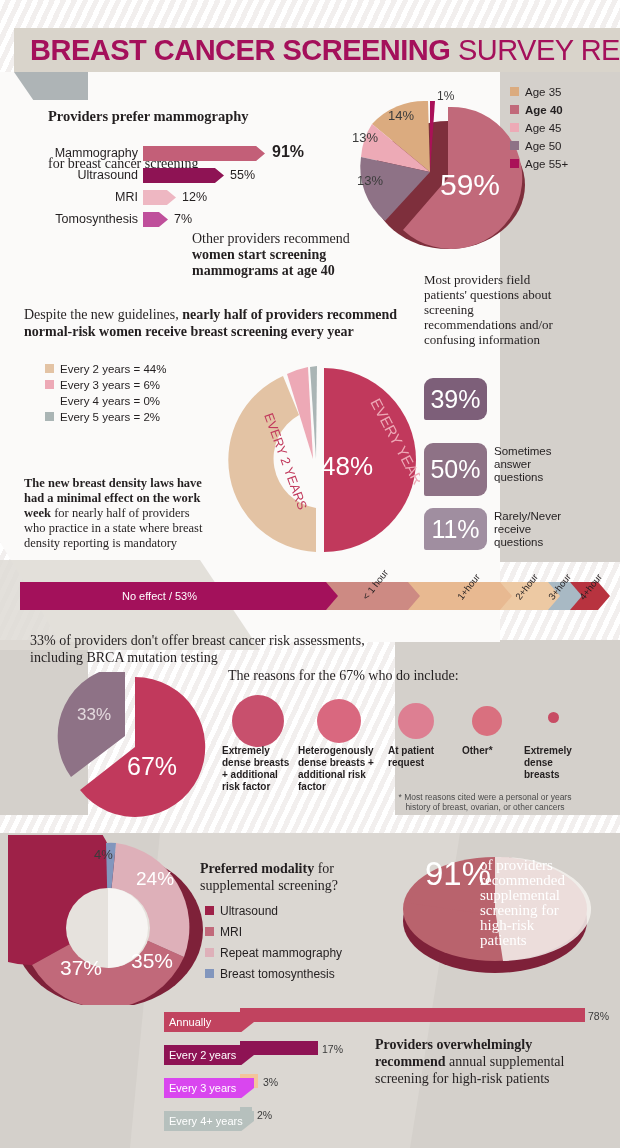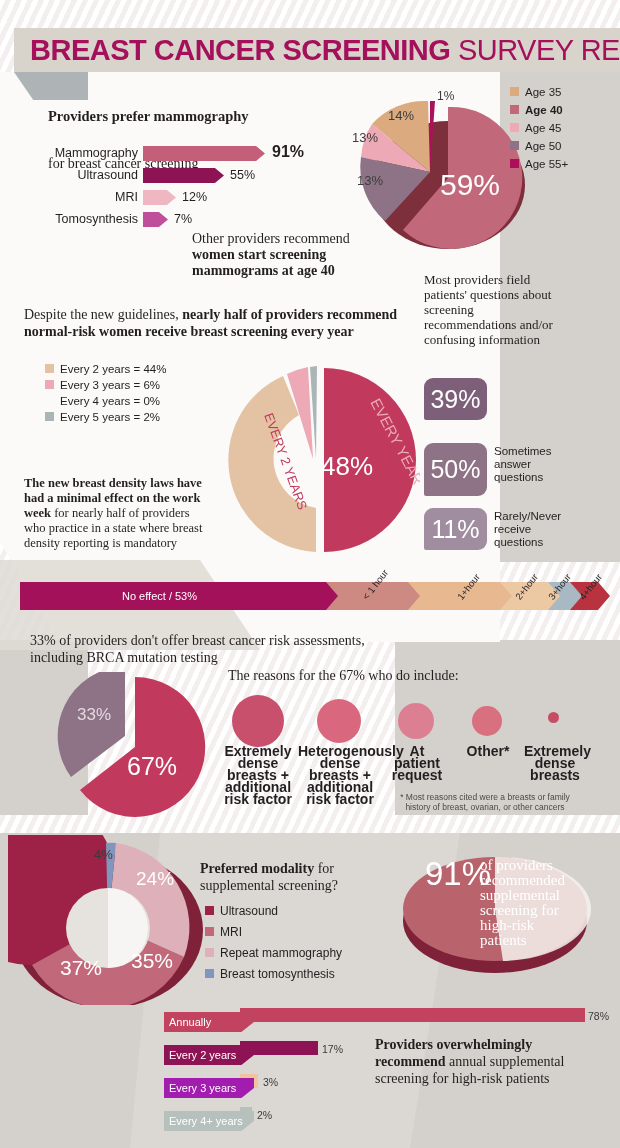--- a/index.html
+++ b/index.html
@@ -88,22 +88,22 @@
   }
   .chev-lab { position: absolute; font-size: 11px; color: #fff; }
   .chev-rot {
     position: absolute; font-size: 9.5px; color: #231f20;
     transform: rotate(-52deg); transform-origin: left top; white-space: nowrap;
   }
 
   
   .circ { position: absolute; border-radius: 50%; }
   .circ-lab {
-    position: absolute; font-size: 14px; line-height: 12px;
-    text-align: center; font-weight: 700; color: #231f20;
+    position: absolute; font-size: 10px; line-height: 12px;
+    font-weight: 700; color: #231f20;
   }
 
   
   .bbar-tab {
     position: absolute; height: 20px; color: #fff; font-size: 11px;
     padding-left: 5px; line-height: 20px; white-space: nowrap;
   }
   .bbar-body {
     position: absolute; height: 14px;
   }
@@ -287,21 +287,21 @@
 
   <div class="circ" style="left:398px; top:703px; width:36px; height:36px; background:#dd7f92;"></div>
   <div class="circ-lab" style="left:388px; top:745px; width:58px;">At patient request</div>
 
   <div class="circ" style="left:472px; top:706px; width:30px; height:30px; background:#d9707f;"></div>
   <div class="circ-lab" style="left:462px; top:745px; width:52px;">Other*</div>
 
   <div class="circ" style="left:548px; top:712px; width:11px; height:11px; background:#c84c64;"></div>
   <div class="circ-lab" style="left:524px; top:745px; width:62px;">Extremely dense breasts</div>
 
-  <div class="txt" style="left:388px; top:792px; width:194px; font-size:8.5px; line-height:10px; color:#4a4a4a; text-align:center;">* Most reasons cited were a breasts or family history of breast, ovarian, or other cancers</div>
+  <div class="txt" style="left:388px; top:792px; width:194px; font-size:8.5px; line-height:10px; color:#4a4a4a; text-align:center;">* Most reasons cited were a personal or years history of breast, ovarian, or other cancers</div>
 
   <svg width="210" height="170" viewBox="0 0 210 170" style="position:absolute; left:8px; top:835px;">
     <ellipse cx="100" cy="95" rx="95" ry="78" fill="#7e2139"></ellipse>
     <path d="M100 88 L100 10 A85 85 0 1 0 24 130 Z" fill="#9e2148"></path>
     <path d="M100 88 L24 130 A85 85 0 0 0 176 122 Z" fill="#c1697a"></path>
     <path d="M100 88 L176 122 A85 85 0 0 0 108 8 Z" fill="#deb0b9"></path>
     <path d="M100 88 L108 8 A85 85 0 0 0 98 8 Z" fill="#8296bd"></path>
     <ellipse cx="100" cy="93" rx="42" ry="40" fill="#e6e2dd"></ellipse>
     <path d="M100 53 A40 40 0 0 1 100 133 Z" fill="#f7f5f3"></path>
     <text x="52" y="140" fill="#ffffff" font-size="21" font-family="Liberation Sans, sans-serif">37%</text>
@@ -344,21 +344,21 @@
     <div class="bbar-val" style="left:588px; top:1010px;">78%</div>
   </div>
   <div>
     <div class="bbar-body" style="left:240px; top:1041px; width:78px; background:#8e1354;"></div>
     <div class="bbar-tab" style="left:164px; top:1045px; width:90px; background:#8e1354;
          clip-path: polygon(0 0, 100% 0, 100% 50%, 86% 100%, 0 100%);">Every 2 years</div>
     <div class="bbar-val" style="left:322px; top:1043px;">17%</div>
   </div>
   <div>
     <div class="bbar-body" style="left:240px; top:1074px; width:18px; background:#f3c49b;"></div>
-    <div class="bbar-tab" style="left:164px; top:1078px; width:90px; background:#a21caf;
+    <div class="bbar-tab" style="left:164px; top:1078px; width:90px; background:#d946ef;
          clip-path: polygon(0 0, 100% 0, 100% 50%, 86% 100%, 0 100%);">Every 3 years</div>
     <div class="bbar-val" style="left:263px; top:1076px;">3%</div>
   </div>
   <div>
     <div class="bbar-body" style="left:240px; top:1107px; width:12px; background:#b6c0bd;"></div>
     <div class="bbar-tab" style="left:164px; top:1111px; width:90px; background:#b6c0bd;
          clip-path: polygon(0 0, 100% 0, 100% 50%, 86% 100%, 0 100%);">Every 4+ years</div>
     <div class="bbar-val" style="left:257px; top:1109px;">2%</div>
   </div>
 

